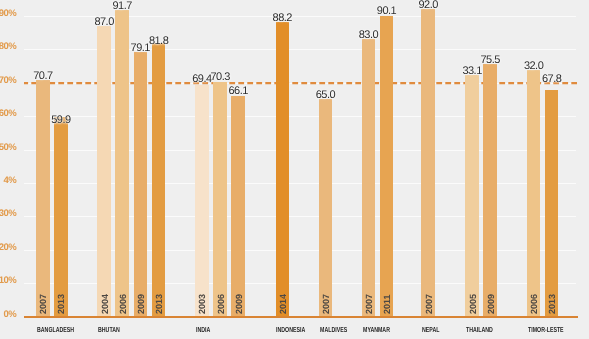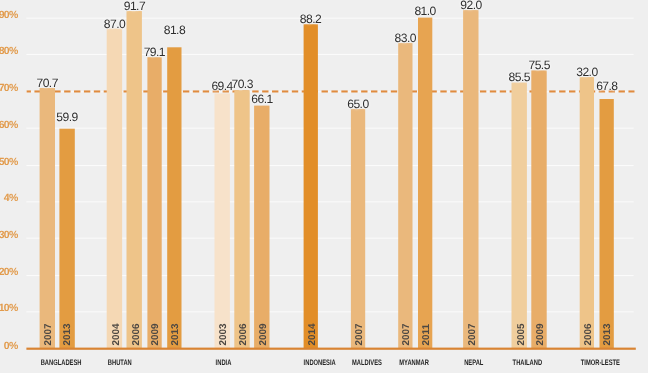--- a/index.html
+++ b/index.html
@@ -61,34 +61,34 @@
       </svg>
     </div>
   </div>
 
   <div class="layer">
 
     <div class="bar" style="left: 36.1px; top: 80.4px; width: 13.6px; height: 236.3px; background: rgb(234, 184, 124);" title="70.7"></div>
     <div class="barval" style="left:26.1px;top:71.0px;width:33.6px;text-align:center;">70.7</div>
     <div class="baryear" style="left:39.4px;top:314.1px;">2007</div>
     <div class="bar" style="left: 54.1px; top: 116.5px; width: 13.6px; height: 200.2px; background: rgb(227, 156, 65);" title="59.9"></div>
-    <div class="barval" style="left:44.1px;top:102px;width:33.6px;">59.9</div>
+    <div class="barval" style="left:44.1px;top:115px;width:33.6px;">59.9</div>
     <div class="baryear" style="left:57.4px;top:314.1px;">2013</div>
 
     <div class="bar" style="left: 97.3px; top: 25.9px; width: 13.6px; height: 290.8px; background: rgb(245, 216, 180);" title="87.0"></div>
     <div class="barval" style="left:87.3px;top:16.5px;width:33.6px;">87.0</div>
     <div class="baryear" style="left:100.6px;top:314.1px;">2004</div>
     <div class="bar" style="left: 115.4px; top: 10.2px; width: 13.6px; height: 306.5px; background: rgb(238, 196, 137);" title="91.7"></div>
     <div class="barval" style="left:105.4px;top:0.8px;width:33.6px;">91.7</div>
     <div class="baryear" style="left:118.7px;top:314.1px;">2006</div>
     <div class="bar" style="left: 133.5px; top: 52.3px; width: 13.6px; height: 264.4px; background: rgb(232, 173, 104);" title="79.1"></div>
     <div class="barval" style="left:123.5px;top:42.9px;width:33.6px;">79.1</div>
     <div class="baryear" style="left:136.8px;top:314.1px;">2009</div>
     <div class="bar" style="left: 151.8px; top: 43.3px; width: 13.6px; height: 273.4px; background: rgb(227, 156, 65);" title="81.8"></div>
-    <div class="barval" style="left:141.8px;top:23px;width:33.6px;">81.8</div>
+    <div class="barval" style="left:141.8px;top:36px;width:33.6px;">81.8</div>
     <div class="baryear" style="left:155.1px;top:314.1px;">2013</div>
 
     <div class="bar" style="left: 195.1px; top: 84.7px; width: 13.6px; height: 232px; background: rgb(247, 226, 202);" title="69.4"></div>
     <div class="barval" style="left:185.1px;top:74.4px;width:33.6px;">69.4</div>
     <div class="baryear" style="left:198.4px;top:314.1px;">2003</div>
     <div class="bar" style="left: 213.4px; top: 81.7px; width: 13.6px; height: 235px; background: rgb(238, 196, 137);" title="70.3"></div>
     <div class="barval" style="left:203.4px;top:72.3px;width:33.6px;">70.3</div>
     <div class="baryear" style="left:216.7px;top:314.1px;">2006</div>
     <div class="bar" style="left: 231.4px; top: 95.8px; width: 13.6px; height: 220.9px; background: rgb(232, 173, 104);" title="66.1"></div>
     <div class="barval" style="left:221.4px;top:86.4px;width:33.6px;">66.1</div>
@@ -99,29 +99,29 @@
     <div class="baryear" style="left:278.8px;top:314.1px;">2014</div>
 
     <div class="bar" style="left: 318.6px; top: 99.4px; width: 13.6px; height: 217.3px; background: rgb(234, 184, 124);" title="65.0"></div>
     <div class="barval" style="left:308.6px;top:90.0px;width:33.6px;">65.0</div>
     <div class="baryear" style="left:321.9px;top:314.1px;">2007</div>
 
     <div class="bar" style="left: 361.6px; top: 39.3px; width: 13.6px; height: 277.4px; background: rgb(234, 184, 124);" title="83.0"></div>
     <div class="barval" style="left:351.6px;top:29.9px;width:33.6px;">83.0</div>
     <div class="baryear" style="left:364.9px;top:314.1px;">2007</div>
     <div class="bar" style="left: 379.7px; top: 15.5px; width: 13.6px; height: 301.2px; background: rgb(231, 164, 81);" title="90.1"></div>
-    <div class="barval" style="left:369.7px;top:6.1px;width:33.6px;">81.0</div>
+    <div class="barval" style="left:369.7px;top:6.1px;width:33.6px;">90.1</div>
     <div class="baryear" style="left:383.0px;top:314.1px;">2011</div>
 
     <div class="bar" style="left: 421.4px; top: 9.2px; width: 13.6px; height: 307.5px; background: rgb(234, 184, 124);" title="92.0"></div>
     <div class="barval" style="left:411.4px;top:-0.2px;width:33.6px;">92.0</div>
     <div class="baryear" style="left:424.7px;top:314.1px;">2007</div>
 
     <div class="bar" style="left: 465.3px; top: 75px; width: 13.6px; height: 241.7px; background: rgb(240, 206, 157);" title="72.3"></div>
-    <div class="barval" style="left:455.3px;top:65.6px;width:33.6px;">85.5</div>
+    <div class="barval" style="left:455.3px;top:65.6px;width:33.6px;">33.1</div>
     <div class="baryear" style="left:468.6px;top:314.1px;">2005</div>
     <div class="bar" style="left: 483.4px; top: 64.3px; width: 13.6px; height: 252.4px; background: rgb(232, 173, 104);" title="75.5"></div>
     <div class="barval" style="left:473.4px;top:54.9px;width:33.6px;">75.5</div>
     <div class="baryear" style="left:486.7px;top:314.1px;">2009</div>
 
     <div class="bar" style="left: 526.8px; top: 70.4px; width: 13.6px; height: 246.3px; background: rgb(238, 196, 137);" title="73.7"></div>
     <div class="barval" style="left:516.8px;top:61.0px;width:33.6px;">32.0</div>
     <div class="baryear" style="left:530.1px;top:314.1px;">2006</div>
     <div class="bar" style="left: 544.9px; top: 90.1px; width: 13.6px; height: 226.6px; background: rgb(227, 156, 65);" title="67.8"></div>
     <div class="barval" style="left:534.9px;top:74.4px;width:33.6px;">67.8</div>

